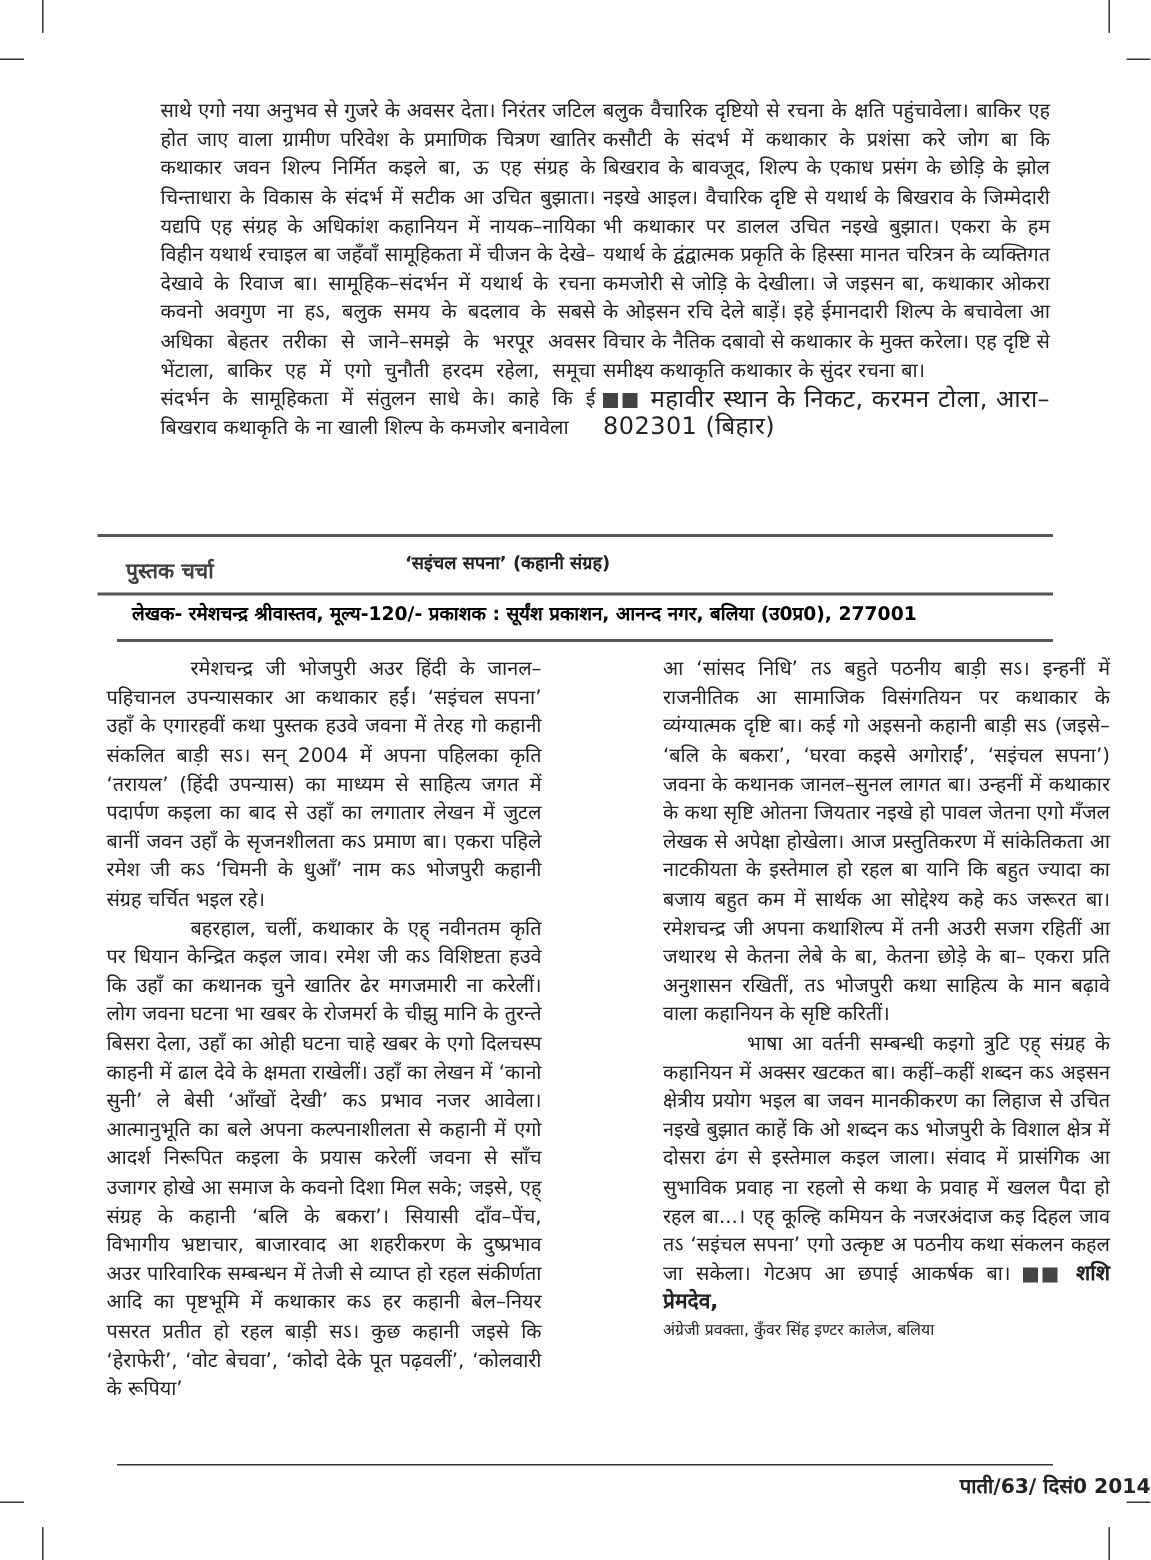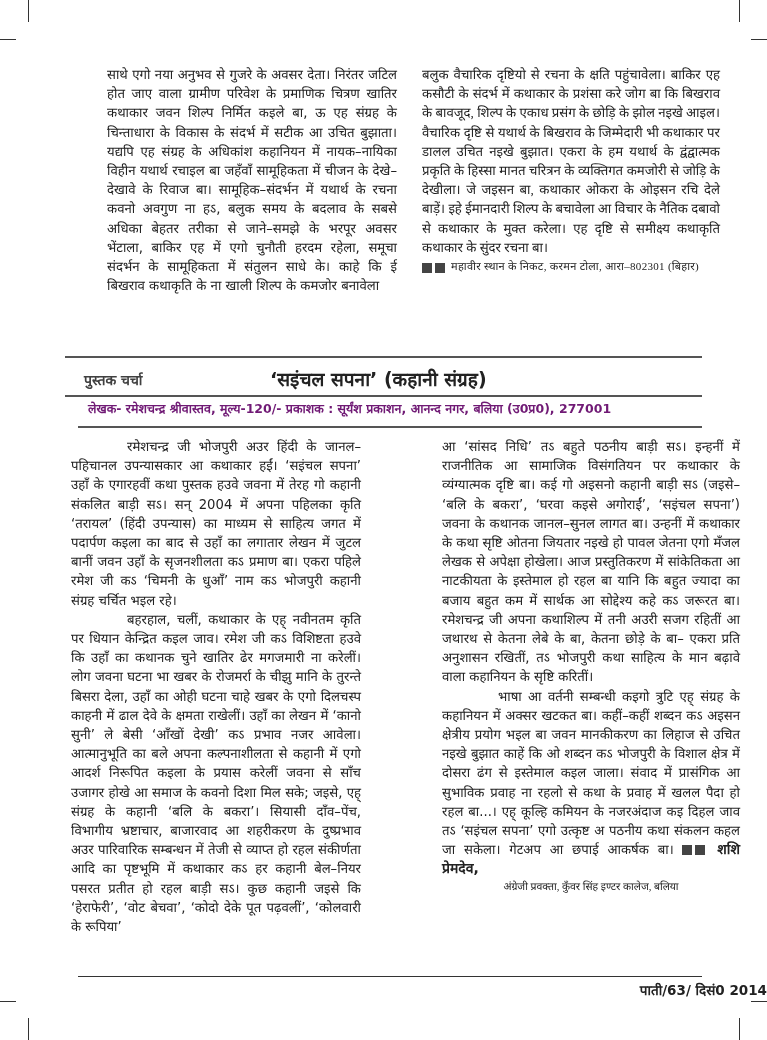--- a/index.html
+++ b/index.html
@@ -3,31 +3,31 @@
 <meta charset="utf-8">
 <style>
   html, body { margin:0; padding:0; background:#ffffff; }
   body { width:767px; height:1040px; position:relative; overflow:hidden;
          font-family:"DejaVu Sans", sans-serif; color:#222; }
   .crop { position:absolute; background:#333; }
   .col { position:absolute; font-size:13.2px; line-height:19.2px; text-align:justify; }
   .col p { margin:0; }
   .indent { text-indent:56px; }
   #top-left { left:75px; top:65px; width:290px;margin-left:32px; }
-  #top-right { left:422px; top:65px; width:298px;font-family:Liberation Serif, serif; }
+  #top-right { left:402px; top:65px; width:298px; }
   #bottom-left { left:71px; top:437px; width:290px; }
   #bottom-right { left:402px; top:437px; width:298px;margin-left:40px; }
   .hr { position:absolute; background:#555; height:2px; }
   .sq { display:inline-block; width:10px; height:10px; background:#444; margin-right:3px; vertical-align:middle; }
-  .addr { font-size:11px; line-height:18px; margin-top:14px; letter-spacing:0.3px; }
+  .addr { font-size:16px; line-height:18px; margin-top:14px; letter-spacing:0.3px; }
   .section-label { position:absolute; left:84px; top:370px; font-size:14px; font-weight:bold; color:#404040; }
-  .book-title { position:absolute; left:270px; top:366px; font-size:19px; font-weight:bold; color:#222; }
-  .book-meta { position:absolute; left:88px; top:400px; font-size:12.5px; font-weight:bold; color:#701a75; white-space:nowrap; }
+  .book-title { position:absolute; left:270px; top:366px; font-size:12px; font-weight:bold; color:#222; }
+  .book-meta { position:absolute; left:88px; top:400px; font-size:12.5px; font-weight:bold; color:#000000; white-space:nowrap; }
   .sign { font-weight:bold; font-size:14px; }
-  .affil { font-size:10.5px; text-align:center; line-height:16px;font-family:Liberation Serif, serif; }
+  .affil { font-size:10.5px; text-align:left; line-height:16px; }
   .footer { position:absolute; top:981px; left:0; width:767px; text-align:right; font-size:13.5px; font-weight:bold; }
 </style>
 </head>
 <body>
 
 <div class="crop" style="left:28px;top:0;width:1px;height:22px;"></div>
 <div class="crop" style="left:0;top:39px;width:16px;height:1px;"></div>
 <div class="crop" style="left:739px;top:0;width:1px;height:22px;"></div>
 <div class="crop" style="left:751px;top:39px;width:16px;height:1px;"></div>
 <div class="crop" style="left:0;top:1001px;width:16px;height:1px;"></div>

